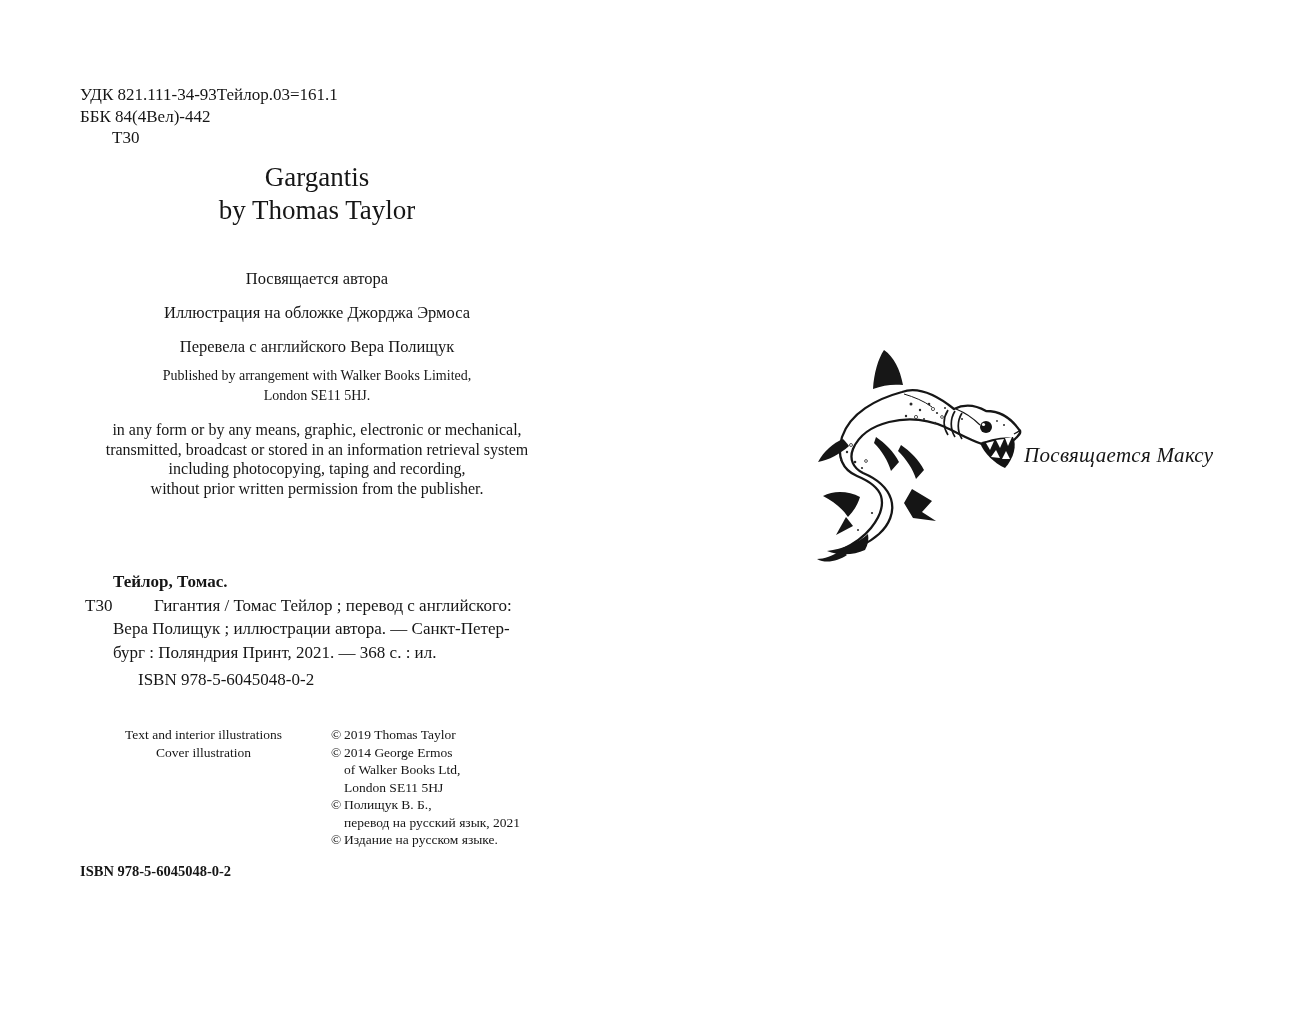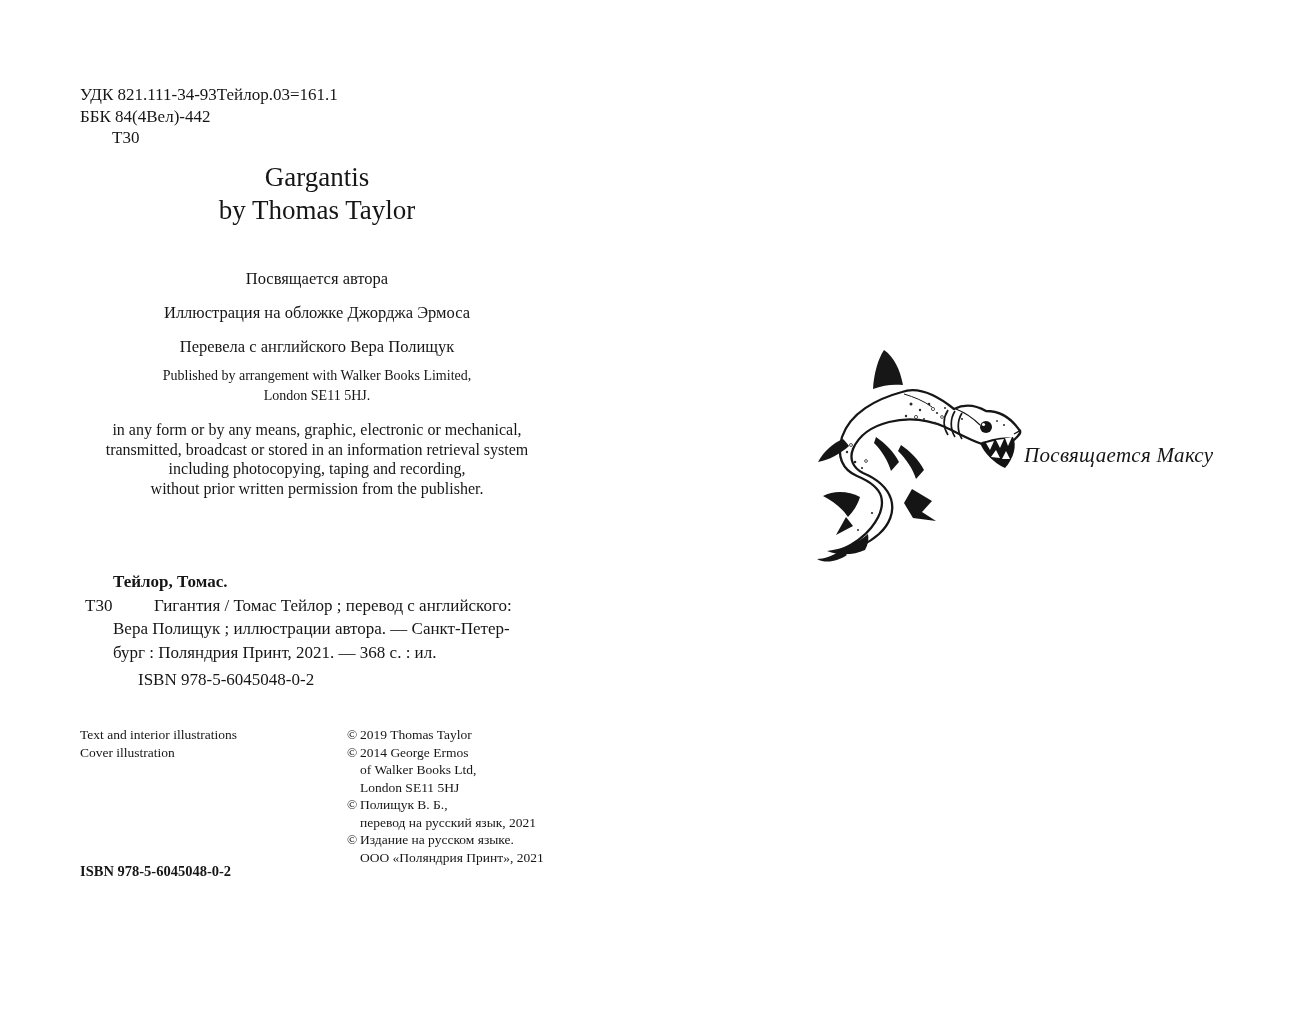--- a/index.html
+++ b/index.html
@@ -22,21 +22,21 @@
   .ce{font-size:17px;line-height:23px;white-space:nowrap;}
   .ce-author{left:113px;top:570px;font-weight:bold;}
   .ce-sign{left:85px;top:594px;}
   .ce-l1{left:138px;top:594px;margin-left:16px;}
   .ce-l2{left:113px;top:617px;}
   .ce-l3{left:113px;top:641px;}
   .ce-isbn{left:138px;top:668px;}
   
   .crblock{left:80px;top:726px;font-size:13.5px;}
   .cr-row{display:flex;height:17.5px;line-height:17.5px;white-space:nowrap;}
-  .cr-label{display:inline-block;width:247px;text-align:left;margin-right:20px;}
+  .cr-label{display:inline-block;width:247px;text-align:center;margin-right:4px;}
   .cr-sym{display:inline-block;width:13px;}
   .isbn-bottom{left:80px;top:863px;font-size:14.5px;font-weight:bold;white-space:nowrap;}
   
   .fish{left:816px;top:347px;width:208px;height:216px;}
   .dedication{left:1024px;top:443px;font-size:21px;font-style:italic;letter-spacing:.3px;white-space:nowrap;}
 </style>
 </head>
 <body>
 
 <div class="abs catalog">
@@ -103,25 +103,20 @@
   </div>
   <div class="cr-row">
     <span class="cr-label"></span>
       <span class="cr-sym"></span>
       <span>перевод на русский язык, 2021</span>
   </div>
   <div class="cr-row">
     <span class="cr-label"></span>
       <span class="cr-sym">©</span>
       <span>Издание на русском языке.</span>
-  </div>
-  <div class="cr-row">
-    <span class="cr-label"></span>
-      <span class="cr-sym"></span>
-      <span>ООО «Поляндрия Принт», 2021</span>
   </div>
 </div>
 
 <div class="abs isbn-bottom">ISBN 978-5-6045048-0-2</div>
 
 <svg class="abs fish" viewBox="0 0 208 216" aria-hidden="true">
 
   <path d="M204 84
     C196 72 184 64 170 64
     C156 56 146 58 138 62

